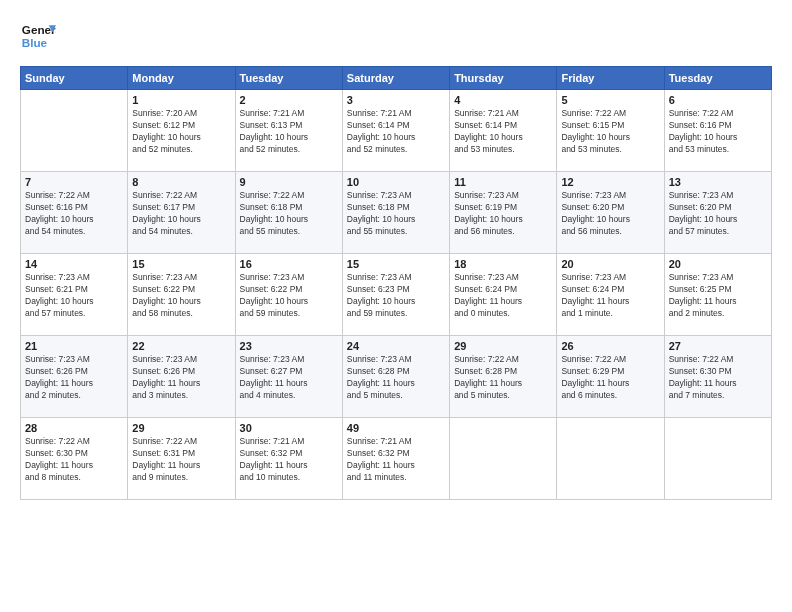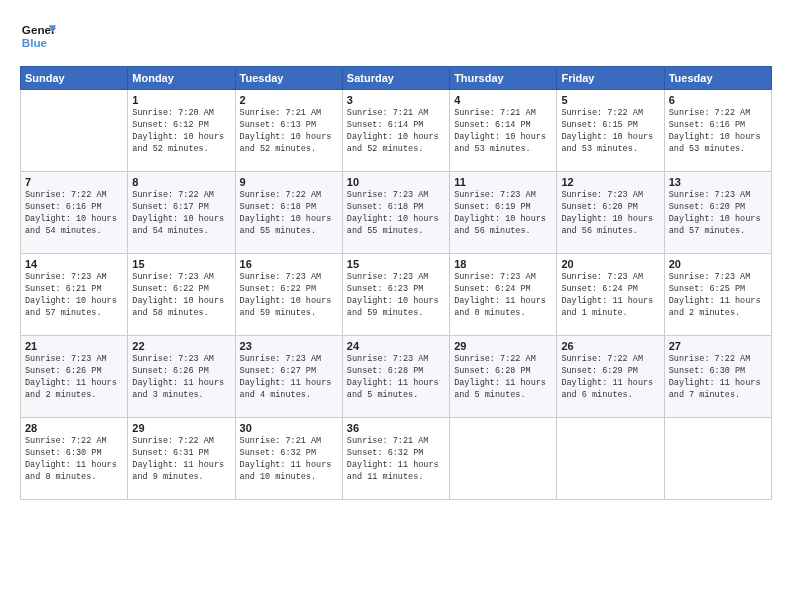--- a/index.html
+++ b/index.html
@@ -69,21 +69,20 @@
       font-size: 11px;
       font-weight: bold;
       color: #222;
       margin-bottom: 2px;
       display: block;
     }
     tbody tr td .day-info {
       font-size: 8.5px;
       color: #333;
       line-height: 1.4;
-      font-family: Liberation Mono, monospace;
     }
     tbody tr:nth-child(odd) td {
       background-color: #fff;
     }
     tbody tr:nth-child(even) td {
       background-color: #f5f7fa;
     }
     td.empty {
       background-color: #f5f7fa;
     }
@@ -333,21 +332,21 @@
 and 9 minutes.</div>
           </td>
           <td>
             <span class="day-num">30</span>
             <div class="day-info" style="white-space: pre-line;">Sunrise: 7:21 AM
 Sunset: 6:32 PM
 Daylight: 11 hours
 and 10 minutes.</div>
           </td>
           <td>
-            <span class="day-num">36</span>
+            <span class="day-num">49</span>
             <div class="day-info" style="white-space: pre-line;">Sunrise: 7:21 AM
 Sunset: 6:32 PM
 Daylight: 11 hours
 and 11 minutes.</div>
           </td>
           <td class="empty"></td>
           <td class="empty"></td>
           <td class="empty"></td>
         </tr>
       </tbody>

